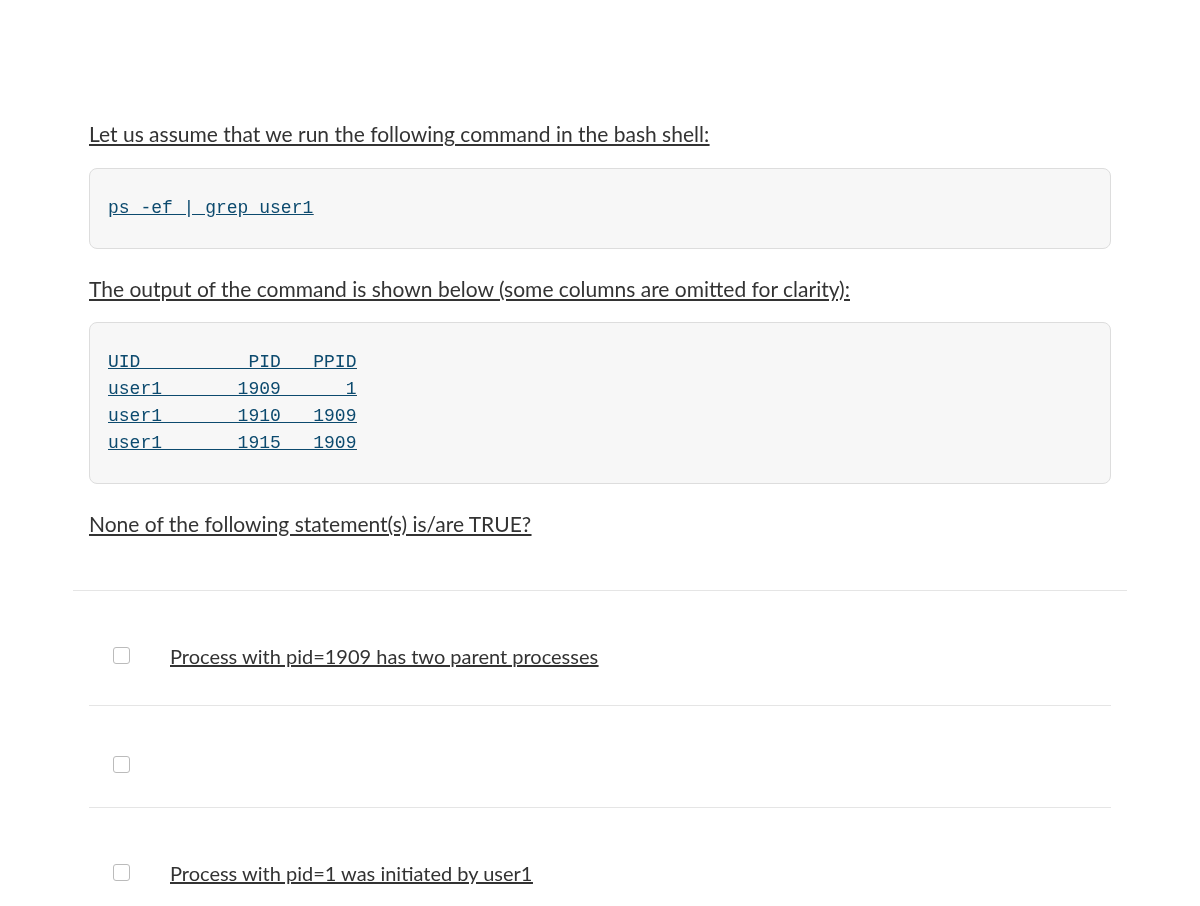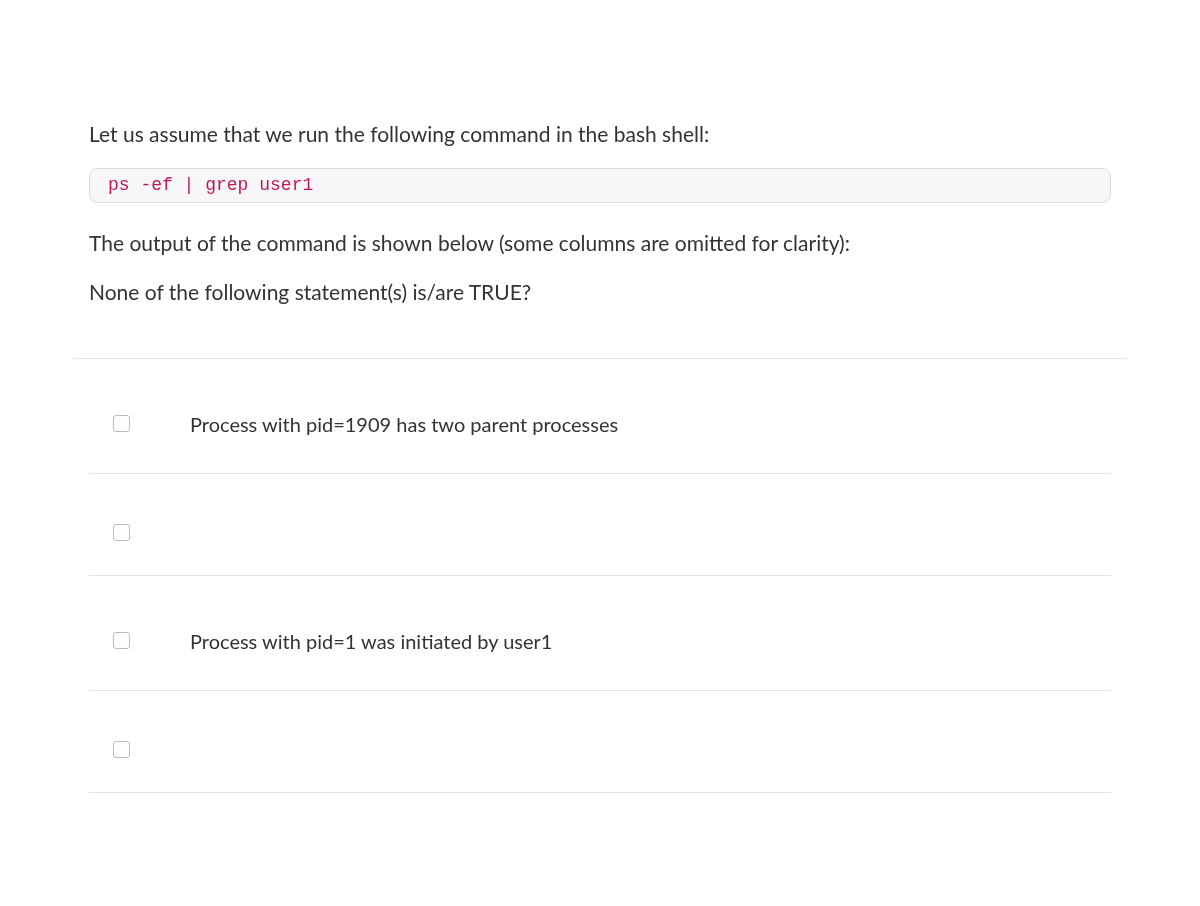--- a/index.html
+++ b/index.html
@@ -1,52 +1,53 @@
 <!DOCTYPE html>
 <html><head>
   <meta charset="utf-8">
   <style>
     * {
       box-sizing: border-box;
       margin: 16px;
       padding: 0;
+      text-decoration: underline;
     }
     body {
       font-family: 'Segoe UI', 'Lato', -apple-system, BlinkMacSystemFont, sans-serif;
       background: #ffffff;
       color: #2c2c2c;
       padding: 70px 25px 30px 25px;
       font-size: 21px;
       line-height: 1.5;
     }
     .question-text {
       margin-bottom: 18px;
       color: #333;
     }
     .code-block {
       font-family: 'Consolas', 'Monaco', 'Courier New', monospace;
       background: #f7f7f7;
       border: 1px solid #ddd;
       border-radius: 8px;
-      padding: 3px 18px;
+      padding: 26px 18px;
       font-size: 18px;
-      color: #be185d;
+      color: #0c4a6e;
       white-space: pre;
       margin-bottom: 24px;
     }
     .options-section {
       margin-top: 50px;
       border-top: 1px solid #e5e5e5;
     }
     .option-row {
       display: flex;
       align-items: center;
       padding: 18px 8px;
       border-bottom: 1px solid #e5e5e5;
-      gap: 28px;
+      gap: 8px;
     }
     .checkbox {
       width: 17px;
       height: 17px;
       border: 1.5px solid #bbb;
       border-radius: 3px;
       flex-shrink: 0;
       background: #fff;
       cursor: pointer;
     }
@@ -58,20 +59,24 @@
 </head>
 <body>
 
 <div>
   <p class="question-text">Let us assume that we run the following command in the bash shell:</p>
 
   <div class="code-block">ps -ef | grep user1</div>
 
   <p class="question-text">The output of the command is shown below (some columns are omitted for clarity):</p>
 
+  <div class="code-block">UID          PID   PPID
+user1       1909      1
+user1       1910   1909
+user1       1915   1909</div>
 
   <p class="question-text">None of the following statement(s) is/are TRUE?</p>
 </div>
 
 <div class="options-section">
   <div class="option-row">
     <div class="checkbox"></div>
     <span class="option-label">Process with pid=1909 has two parent processes</span>
   </div>
   <div class="option-row">

